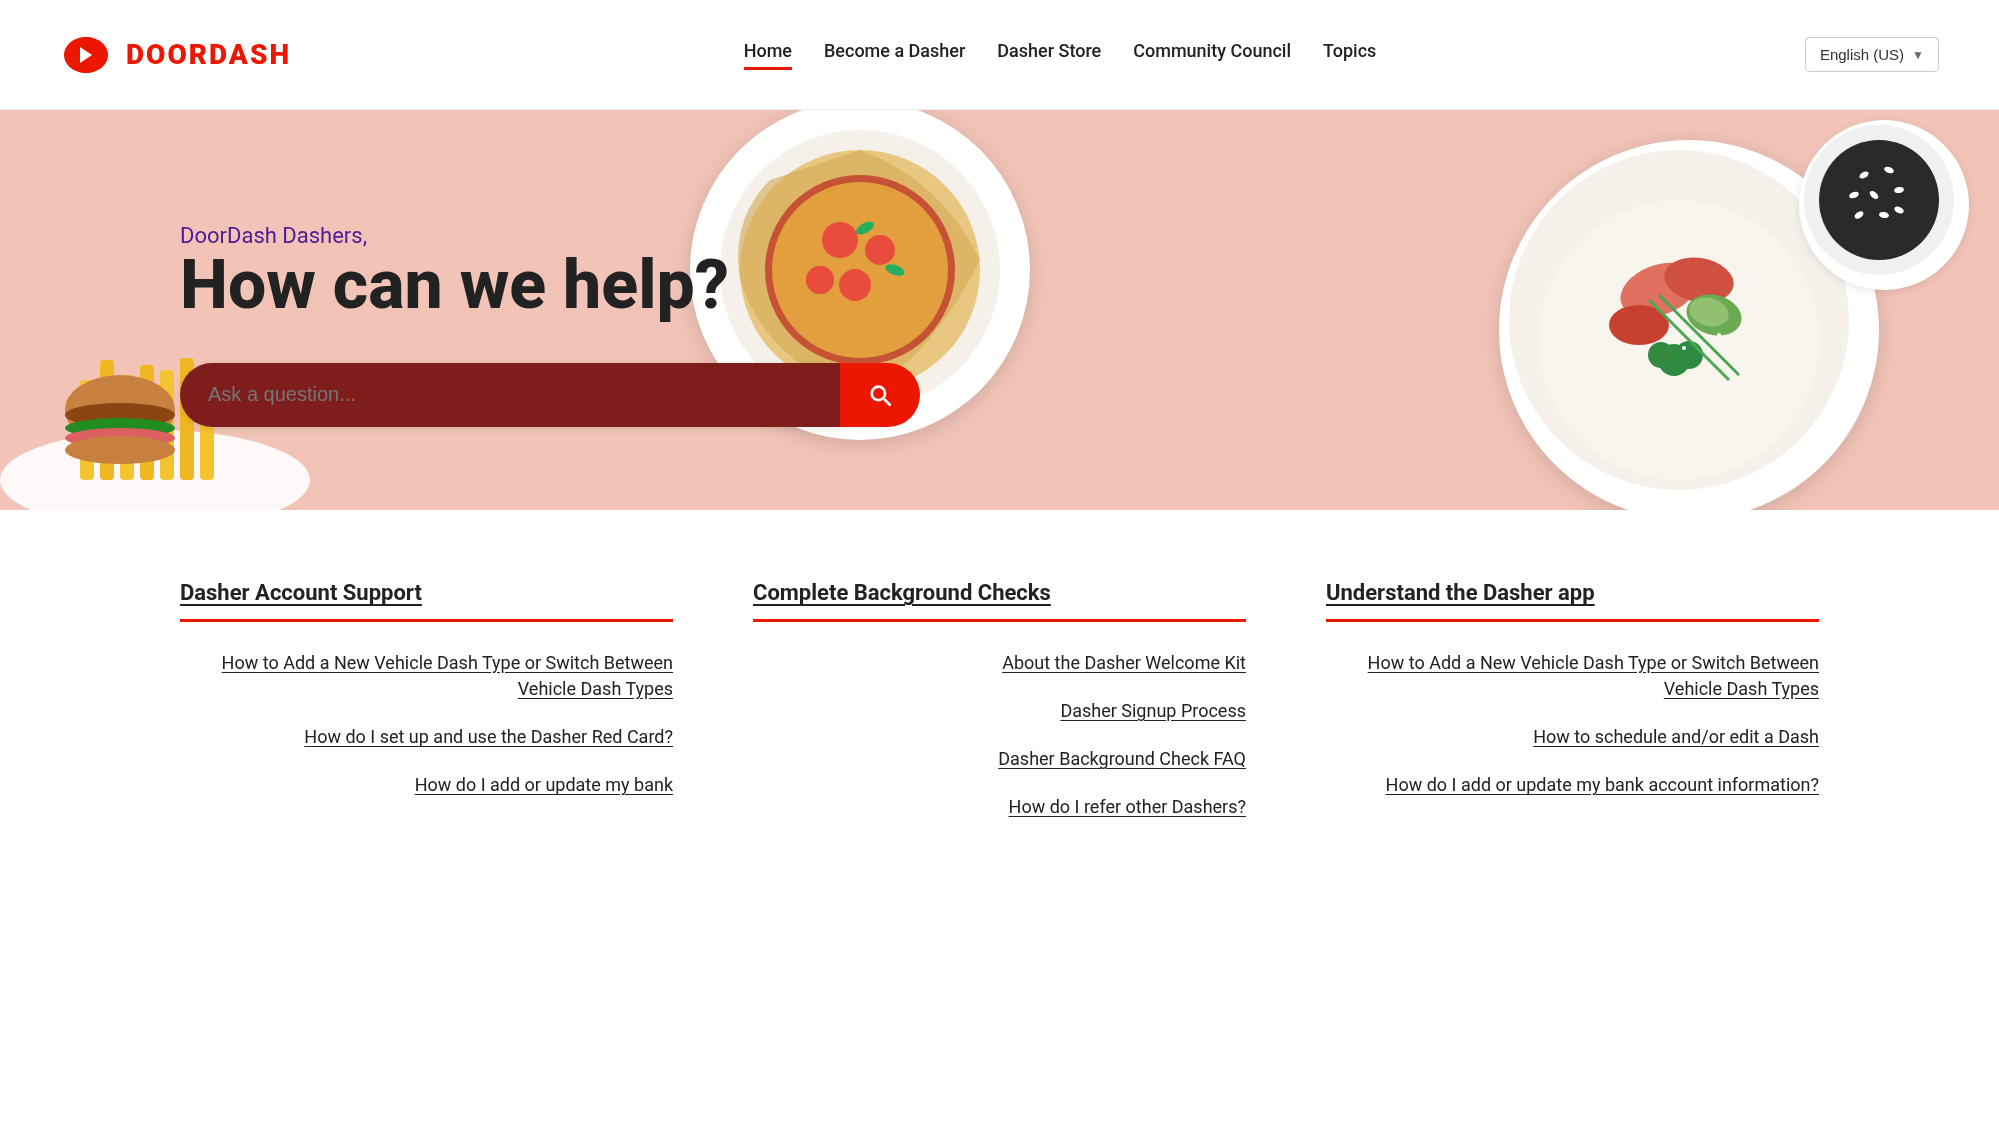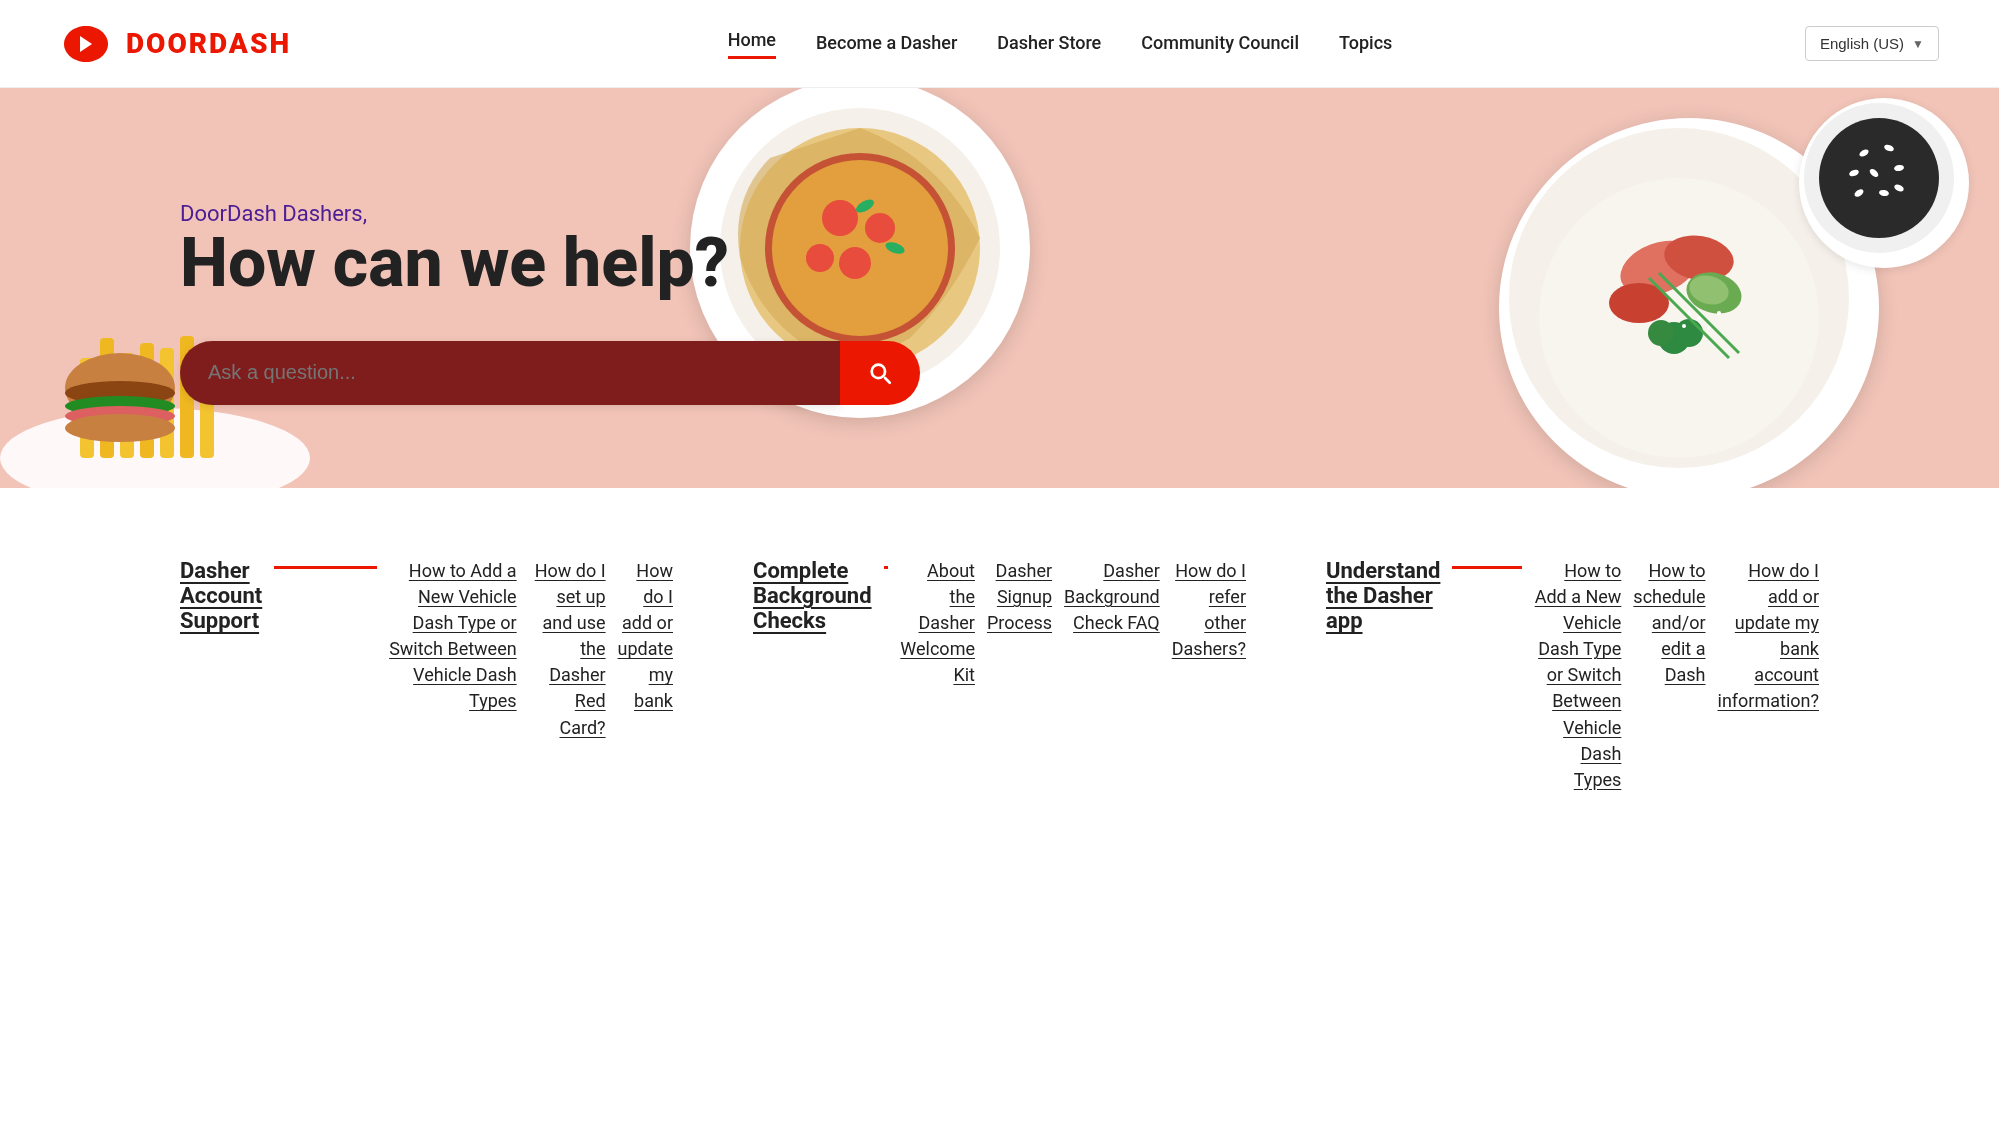--- a/index.html
+++ b/index.html
@@ -15,21 +15,21 @@
       min-height: 1139px;
       overflow-x: hidden;
     }
 
     
     .header {
       display: flex;
       align-items: center;
       justify-content: space-between;
       padding: 0 60px;
-      height: 88px;
+      height: 110px;
       background: #fff;
       border-bottom: 1px solid #eee;
       position: relative;
     }
 
     .logo-area {
       display: flex;
       align-items: center;
       gap: 14px;
     }
@@ -41,22 +41,22 @@
 
     .logo-text {
       font-size: 28px;
       font-weight: 900;
       color: #eb1700;
       letter-spacing: 2px;
     }
 
     .nav-area {
       display: flex;
-      align-items: flex-end;
-      gap: 40px;
+      align-items: flex-start;
+      gap: 32px;
       margin-left: 24px;
     }
 
     .nav-item {
       font-size: 18px;
       font-weight: 500;
       color: #222;
       text-decoration: none;
       cursor: pointer;
       padding-bottom: 6px;
@@ -162,22 +162,22 @@
     
     .main-content {
       padding: 70px 180px 80px;
       display: grid;
       grid-template-columns: 1fr 1fr 1fr;
       gap: 0 80px;
     }
 
     .content-column {
       display: flex;
-      flex-direction: row;
-      gap: 12px;
+      flex-direction: column;
+      gap: 0;
     }
 
     .section-title {
       font-size: 22px;
       font-weight: 700;
       color: #222;
       text-decoration: underline;
       text-underline-offset: 4px;
       text-decoration-color: #222;
       cursor: pointer;

